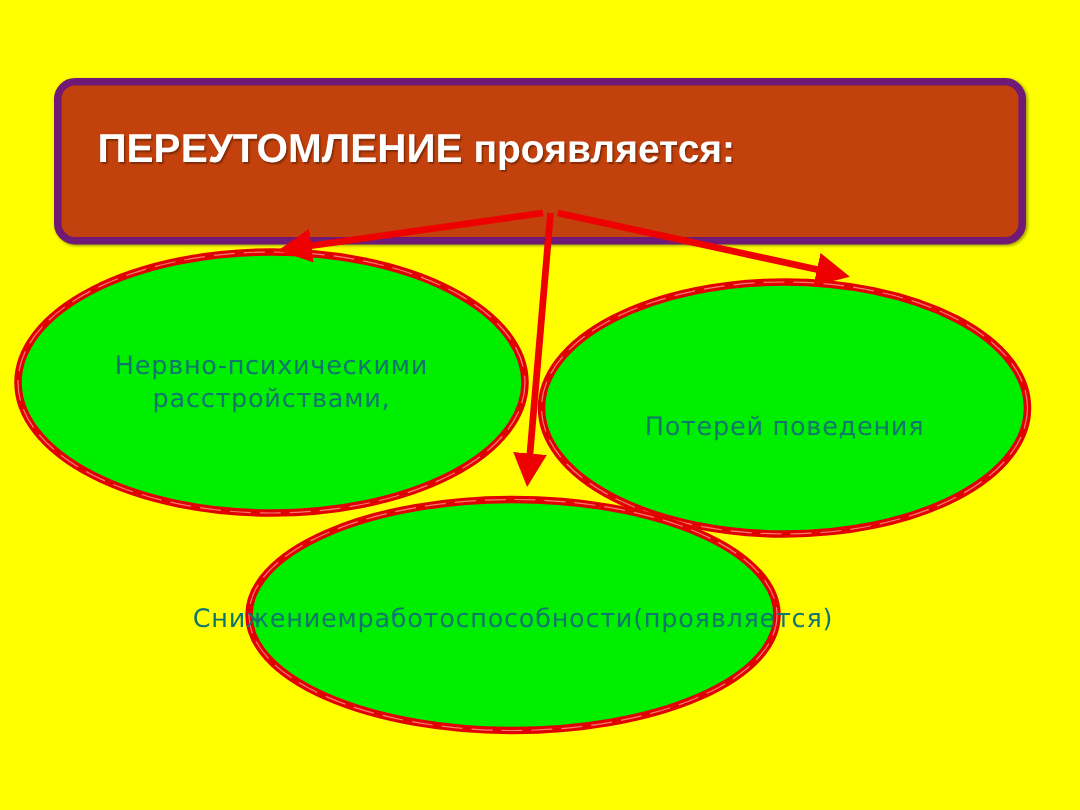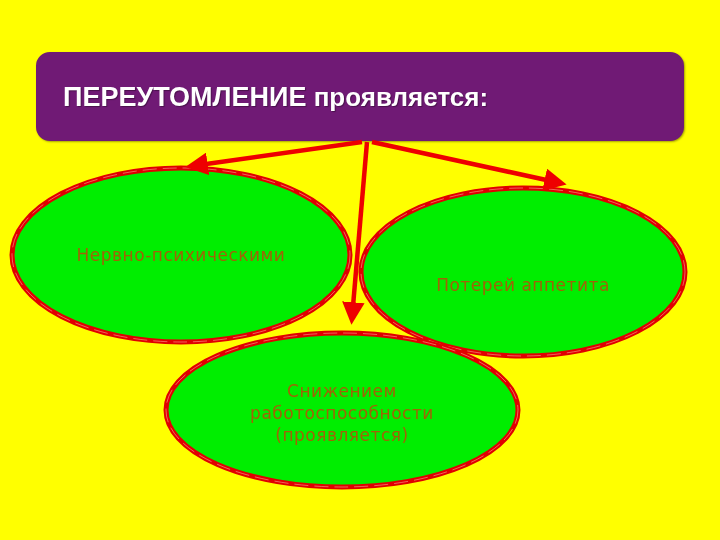--- a/index.html
+++ b/index.html
@@ -17,23 +17,23 @@
     .slide {
       position: absolute;
       left: 0; top: 0;
       width: 720px; height: 540px;
     }
     .title-box {
       position: absolute;
       left: 36px;
       top: 52px;
       width: 648px;
-      height: 89px;
-      background: #701a75;
-      border: 3px solid #701a75;
+      height: 111px;
+      background: #c2410c;
+      border: 5px solid #701a75;
       border-radius: 14px;
       box-sizing: border-box;
       box-shadow: 1px 1px 2px rgba(0,0,0,0.35);
     }
     .title-text {
       position: absolute;
       left: 24px;
       top: 27px;
       color: #ffffff;
       font-weight: bold;
@@ -45,21 +45,21 @@
     .title-text .caps { font-size: 27px; }
     .title-text .lower { font-size: 26px; }
     svg.connectors {
       position: absolute;
       left: 0; top: 0;
       width: 720px; height: 540px;
     }
     .ellipse-label {
       position: absolute;
       text-align: center;
-      color: #a16207;
+      color: #0f766e;
       font-family: "DejaVu Sans", "Liberation Sans", sans-serif;
       font-size: 17px;
       line-height: 22px;
       letter-spacing: 0.5px;
       display: flex;
       align-items: center;
       justify-content: center;
     }
     .ellipse-label span {
       display: block;
@@ -98,25 +98,26 @@
       <ellipse cx="342" cy="410" rx="176" ry="77" fill="none" stroke="#ffb0a0" stroke-width="0.8" stroke-dasharray="14 6" opacity="0.7"></ellipse>
     </g>
 
     <line x1="362" y1="142" x2="192" y2="166" stroke="#ee0000" stroke-width="4.5" marker-end="url(#arrowhead)"></line>
     <line x1="367" y1="142" x2="352" y2="318" stroke="#ee0000" stroke-width="4.5" marker-end="url(#arrowhead)"></line>
     <line x1="372" y1="142" x2="560" y2="183" stroke="#ee0000" stroke-width="4.5" marker-end="url(#arrowhead)"></line>
   </svg>
 
   <div class="ellipse-label" style="left:20px; top:200px; width:322px; height:110px; flex-direction:column;">
     <span>Нервно-психическими</span>
+    <span>расстройствами,</span>
   </div>
 
   <div class="ellipse-label" style="left:380px; top:270px; width:286px; height:30px; flex-direction:column;">
-    <span>Потерей аппетита</span>
+    <span>Потерей поведения</span>
   </div>
 
-  <div class="ellipse-label" style="left:190px; top:368px; width:304px; height:90px; flex-direction:column;">
+  <div class="ellipse-label" style="left:190px; top:368px; width:304px; height:90px; flex-direction:row;">
     <span>Снижением</span>
     <span>работоспособности</span>
     <span>(проявляется)</span>
   </div>
 
 </div>
 
 </body></html>

